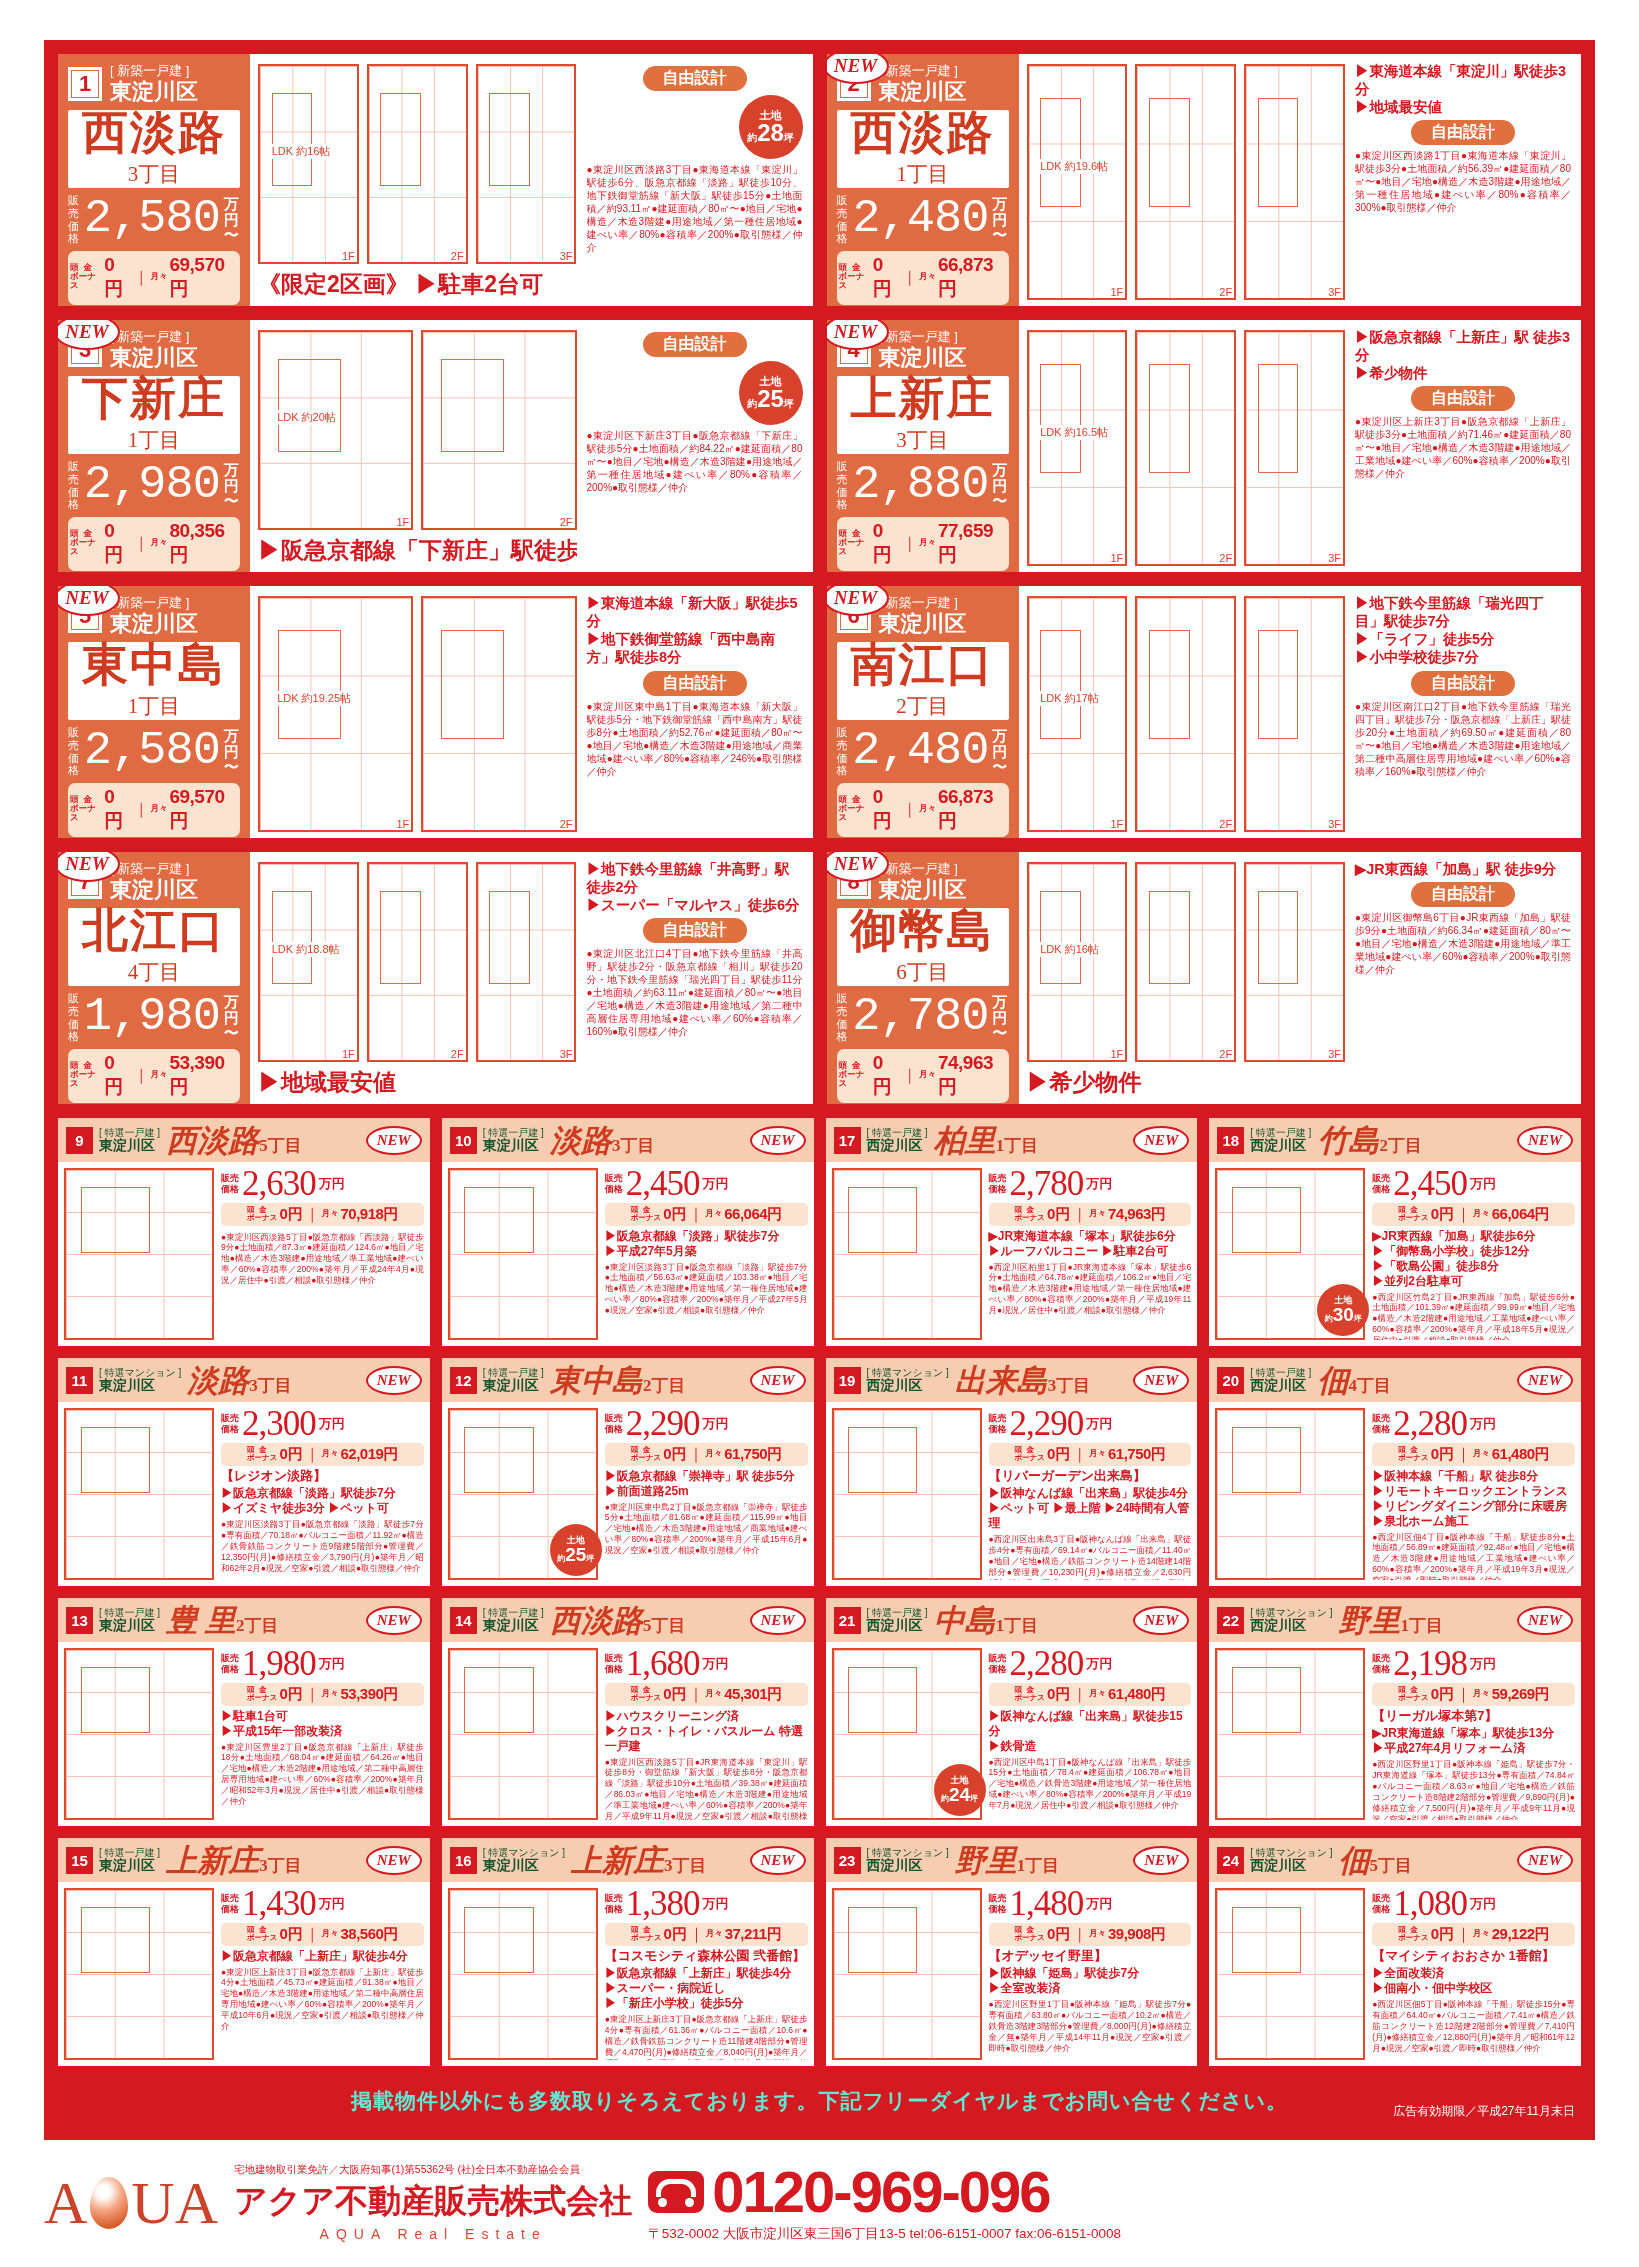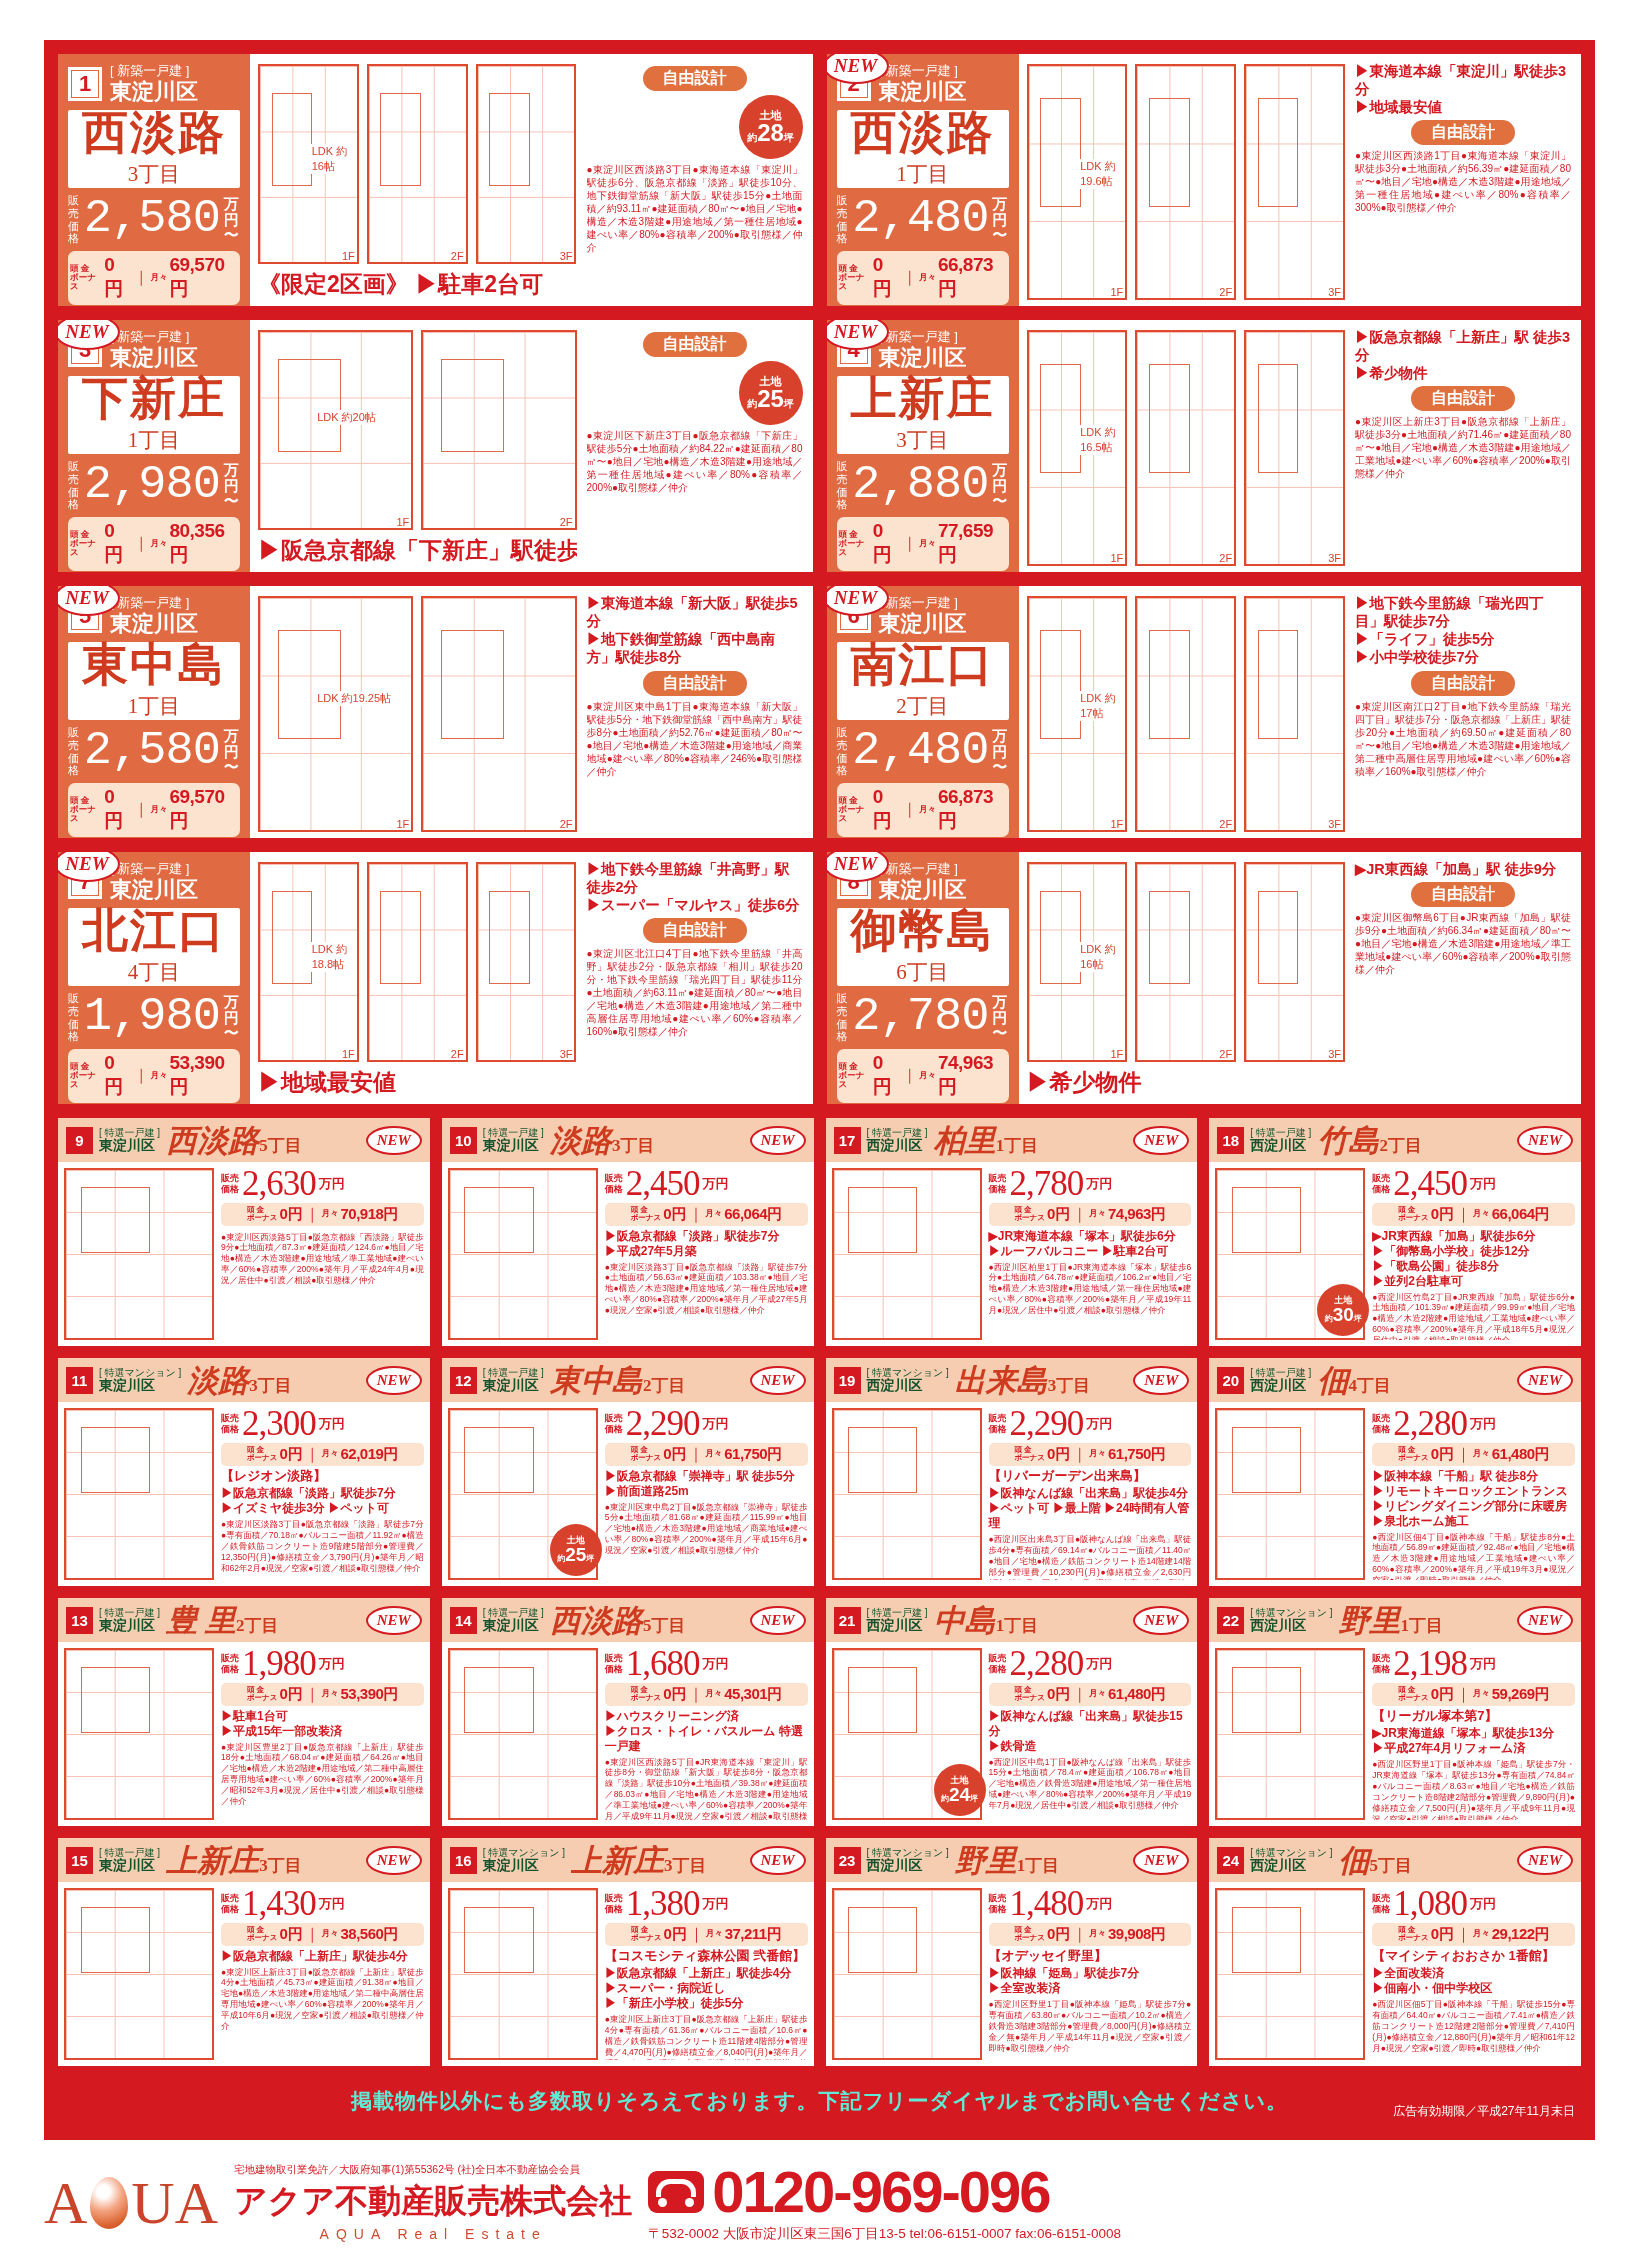--- a/index.html
+++ b/index.html
@@ -23,31 +23,31 @@
   .name-card { background:#fff; flex:1; display:flex; flex-direction:column; align-items:center;
                justify-content:center; color:#cf3b1f; font-family:"Liberation Serif", serif; border-radius:2px; }
   .nm { font-size:46px; font-weight:bold; line-height:1; letter-spacing:2px; white-space:nowrap; }
   .ch { font-size:21px; margin-top:4px; }
   .price-row { display:flex; align-items:center; justify-content:center; gap:4px; }
   .plab { display:flex; flex-direction:column; font-size:11px; line-height:1.15; }
   .pnum { font-family:Liberation Mono, monospace; font-size:47px; line-height:.9; letter-spacing:-1px; }
   .punit { display:flex; flex-direction:column; font-size:15px; font-weight:bold; line-height:1.05; }
   .monthly { background:#fbe3cf; border-radius:7px; color:#d41920; display:flex; align-items:center;
              justify-content:center; gap:2px; padding:3px 2px; }
-  .m-pre { display:flex; flex-direction:column; font-size:8.5px; font-weight:bold; line-height:1.1; }
+  .m-pre { display:flex; flex-direction:column; font-size:8.5px; font-weight:bold; line-height:1.1;font-family:Liberation Mono, monospace; }
   .m-zero { font-size:19px; font-weight:bold; } .m-sep { font-size:15px; }
   .m-lab { font-size:10px; font-weight:bold; } .m-val { font-size:19px; font-weight:bold; letter-spacing:-.5px; }
   .planarea { flex:1; min-width:0; padding:10px 8px 6px; display:flex; flex-direction:column; }
   .plans { flex:1; display:flex; gap:8px; min-height:0; }
   .plan-box { flex:1; border:2px solid #dd4a30; position:relative; background:
       linear-gradient(#f6c2b2 1px, transparent 1px) 0 0/100% 33.4%,
       linear-gradient(90deg,#f6c2b2 1px, transparent 1px) 0 0/33.4% 100%, #fff; }
   .plan-box::after { content:""; position:absolute; left:12%; top:14%; width:40%; height:46%;
       border:1.5px solid #e2684c; }
-  .plan-room { position:absolute; left:10%; top:40%; font-size:11px; color:#d8422c; z-index:1; background:#fff; padding:0 2px;margin-left:40px;}
+  .plan-room { position:absolute; left:10%; top:40%; font-size:11px; color:#d8422c; z-index:1; background:#fff; padding:0 2px;}
   .plan-fl { position:absolute; right:2px; bottom:0; font-size:11px; color:#d8422c; }
   .headline { color:#d41920; font-weight:bold; font-size:23px; margin-top:5px; white-space:nowrap; overflow:hidden; }
   .featcol { width:228px; flex-shrink:0; padding:8px 10px 6px 2px; display:flex; flex-direction:column; gap:4px; }
   .b-line { color:#d41920; font-weight:bold; font-size:14.5px; line-height:1.25; }
   .pill { align-self:center; background:#e0713f; color:#fff; border-radius:999px; padding:2px 20px;
           font-size:16px; font-weight:bold; white-space:nowrap; }
   .land { align-self:flex-end; width:64px; height:64px; border-radius:50%; background:#d8422c; color:#fff;
           display:flex; flex-direction:column; align-items:center; justify-content:center; line-height:1; flex-shrink:0;}
   .l1 { font-size:11px; font-weight:bold; } .l2 { font-size:10px; font-weight:bold; }
   .l2 b { font-size:24px; }

